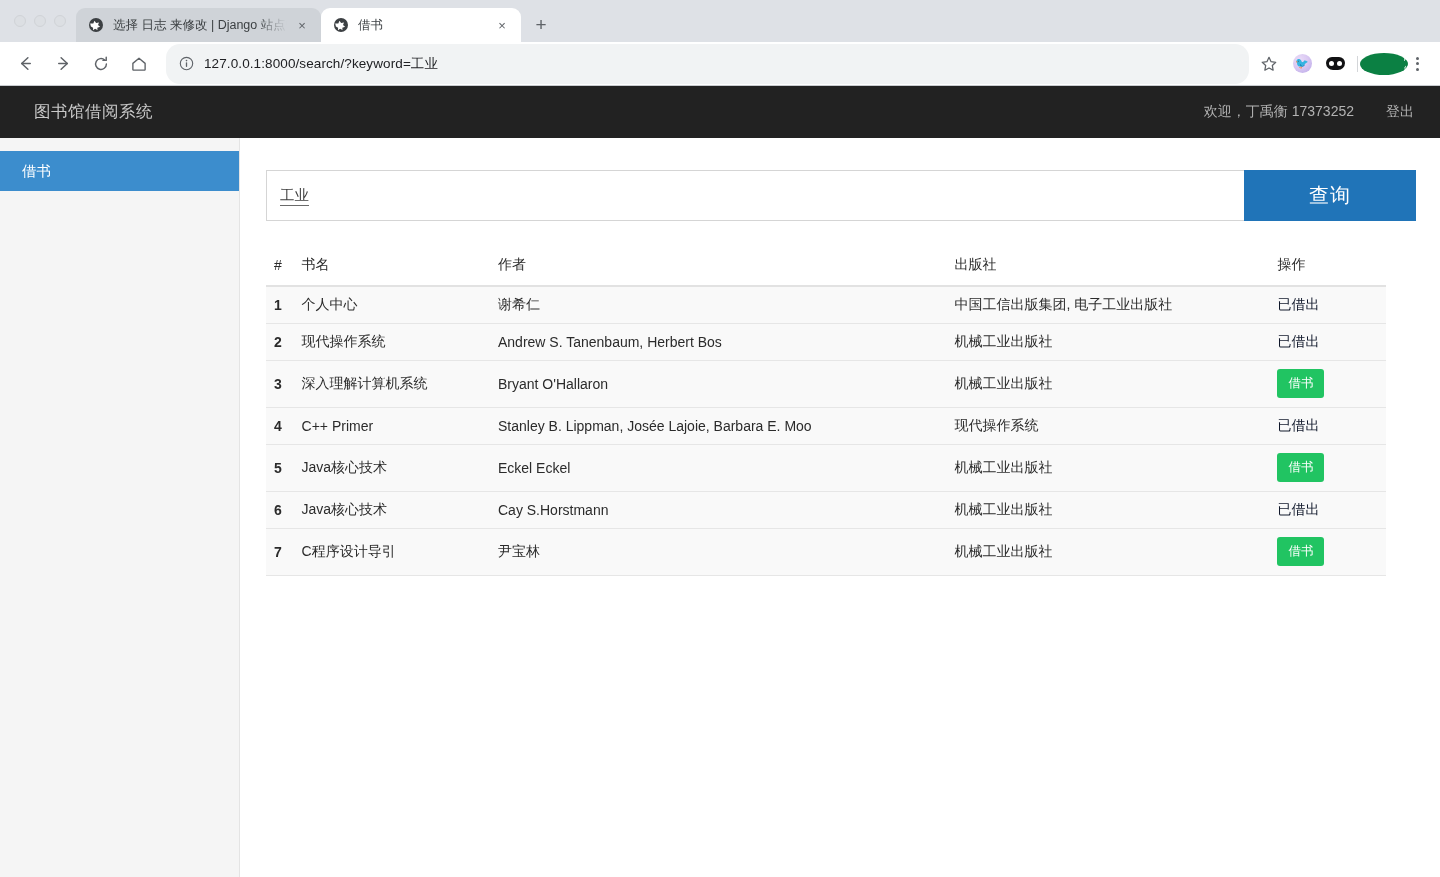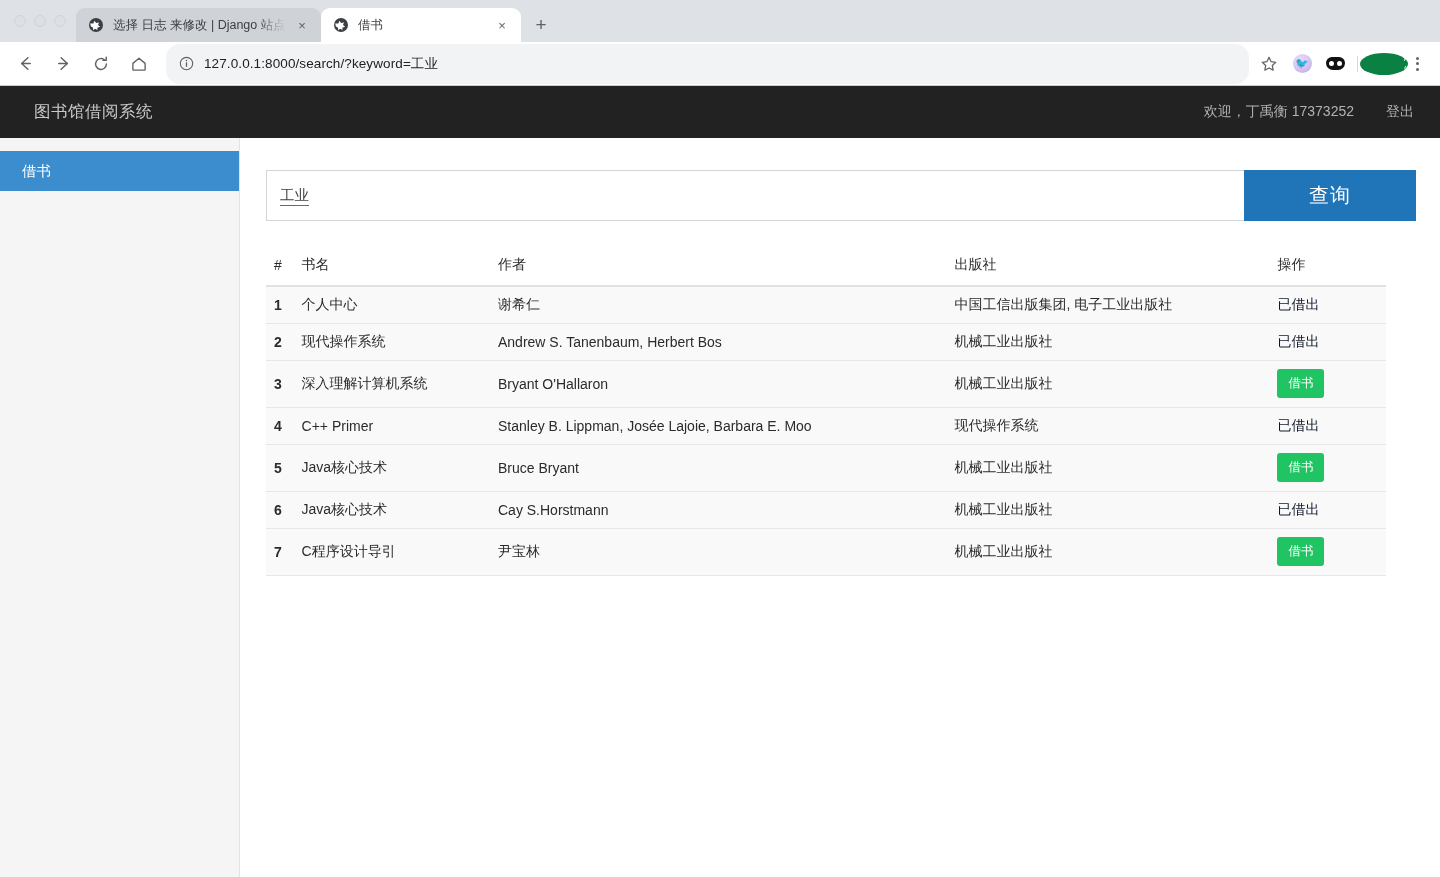--- a/index.html
+++ b/index.html
@@ -332,21 +332,21 @@
               <td class="c-author">Stanley B. Lippman, Josée Lajoie, Barbara E. Moo</td>
               <td class="c-pub">现代操作系统</td>
               <td class="c-act">
                 <span class="borrowed">已借出</span>
               </td>
             </tr>
 
             <tr class="withbtn">
               <td class="c-idx">5</td>
               <td class="c-title">Java核心技术</td>
-              <td class="c-author">Bruce Bryant</td>
+              <td class="c-author">Eckel Eckel</td>
               <td class="c-pub">机械工业出版社</td>
               <td class="c-act">
                 <button class="btn-borrow">借书</button>
               </td>
             </tr>
 
             <tr class="plain">
               <td class="c-idx">6</td>
               <td class="c-title">Java核心技术</td>
               <td class="c-author">Cay S.Horstmann</td>

